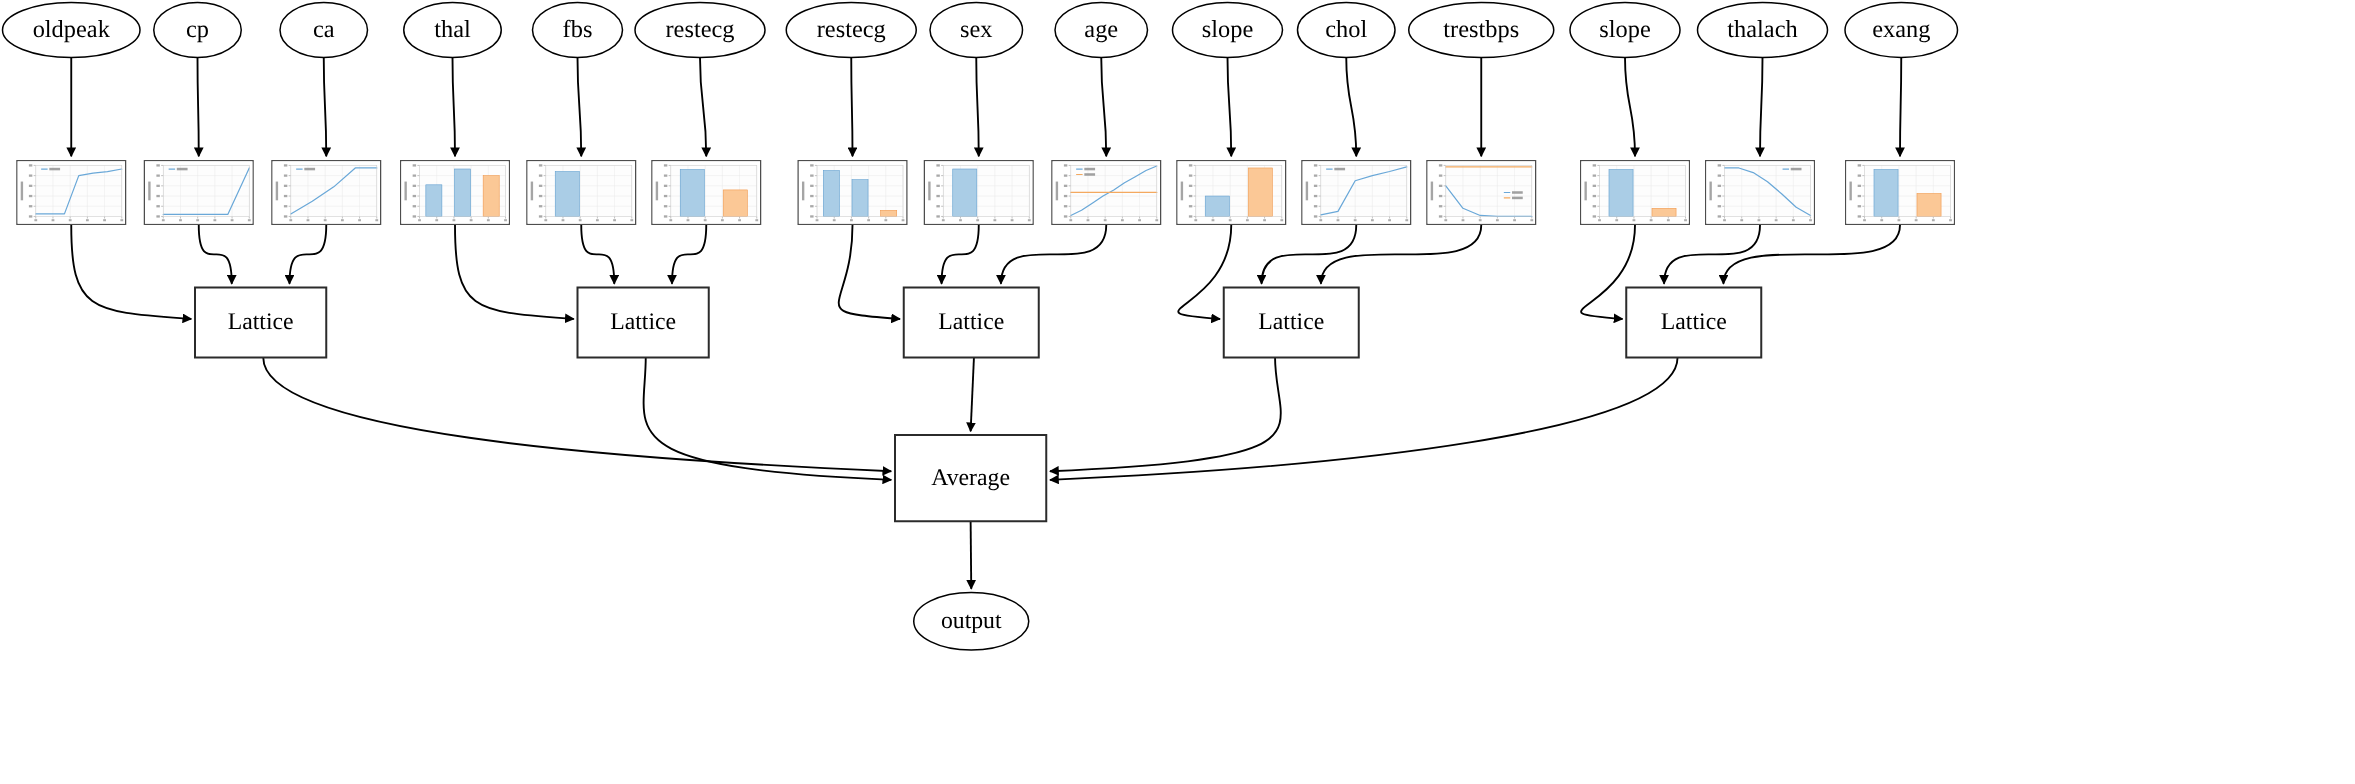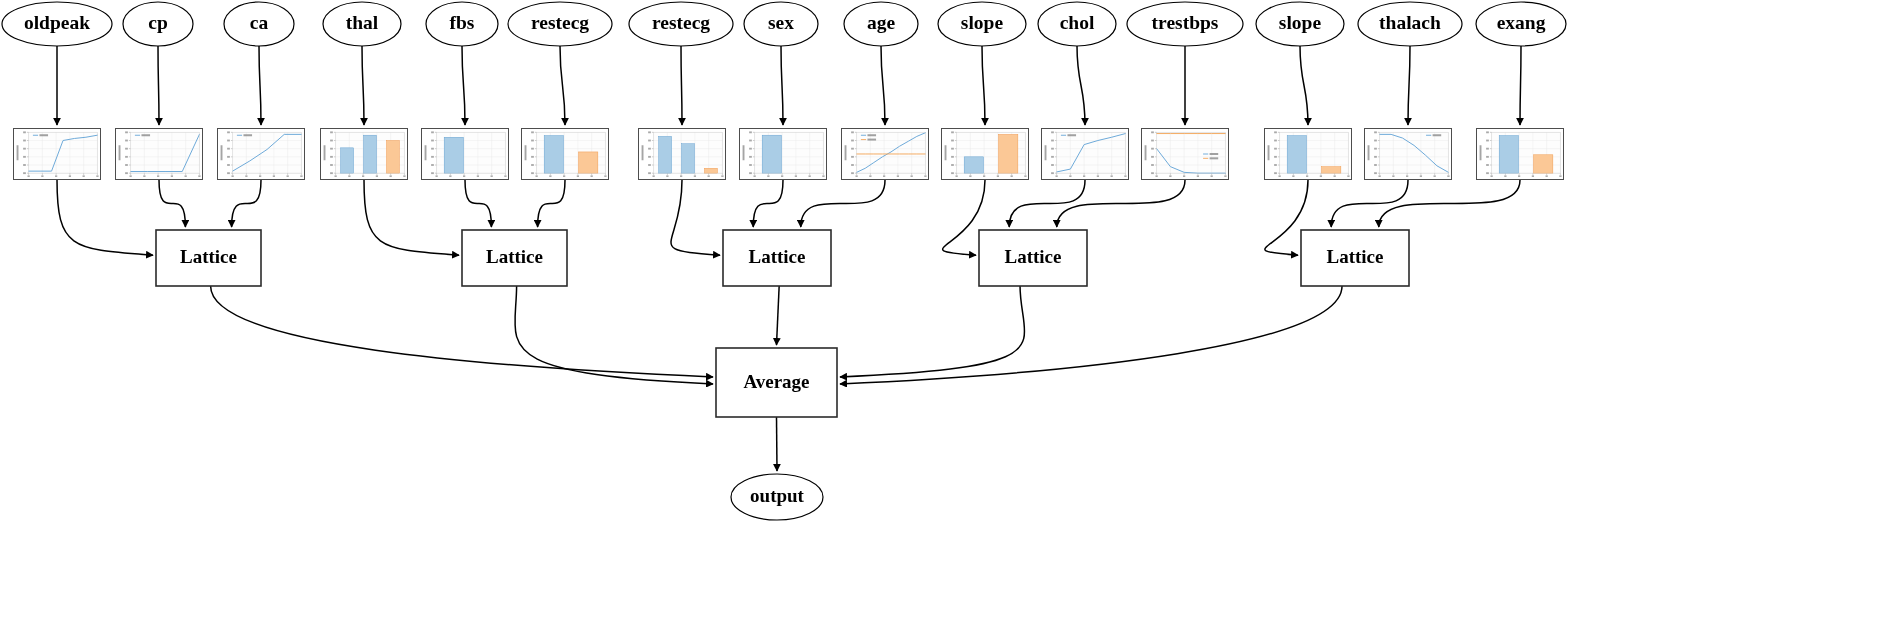--- a/index.html
+++ b/index.html
@@ -1,17 +1,17 @@
 <!DOCTYPE html>
 <html><head>
 <meta charset="utf-8">
 <style>
   html,body{margin:0;padding:0;background:#ffffff;}
   body{width:1884px;height:627px;font-family:"Liberation Serif",serif;overflow:hidden;}
-  #stage{position:relative;width:1884px;height:627px;font-weight:bold;}
+  #stage{position:relative;width:1884px;height:627px;}
   svg.layer{position:absolute;left:0;top:0;width:1884px;height:627px;}
   .node-ell{fill:#ffffff;stroke:#000000;stroke-width:1.2;}
   .node-box{fill:#ffffff;stroke:#2b2b2b;stroke-width:1.6;}
   .node-txt{font-family:"Liberation Serif",serif;fill:#000000;text-anchor:middle;dominant-baseline:middle;}
   .edge{fill:none;stroke:#000000;stroke-width:1.5;}
   .arrowhead{fill:#000000;stroke:none;}
   .plotbox{position:absolute;background:#ffffff;border:1.4px solid #4d4d4d;box-sizing:border-box;}
   .plot-svg{display:block;width:100%;height:100%;}
 </style>
 </head>

